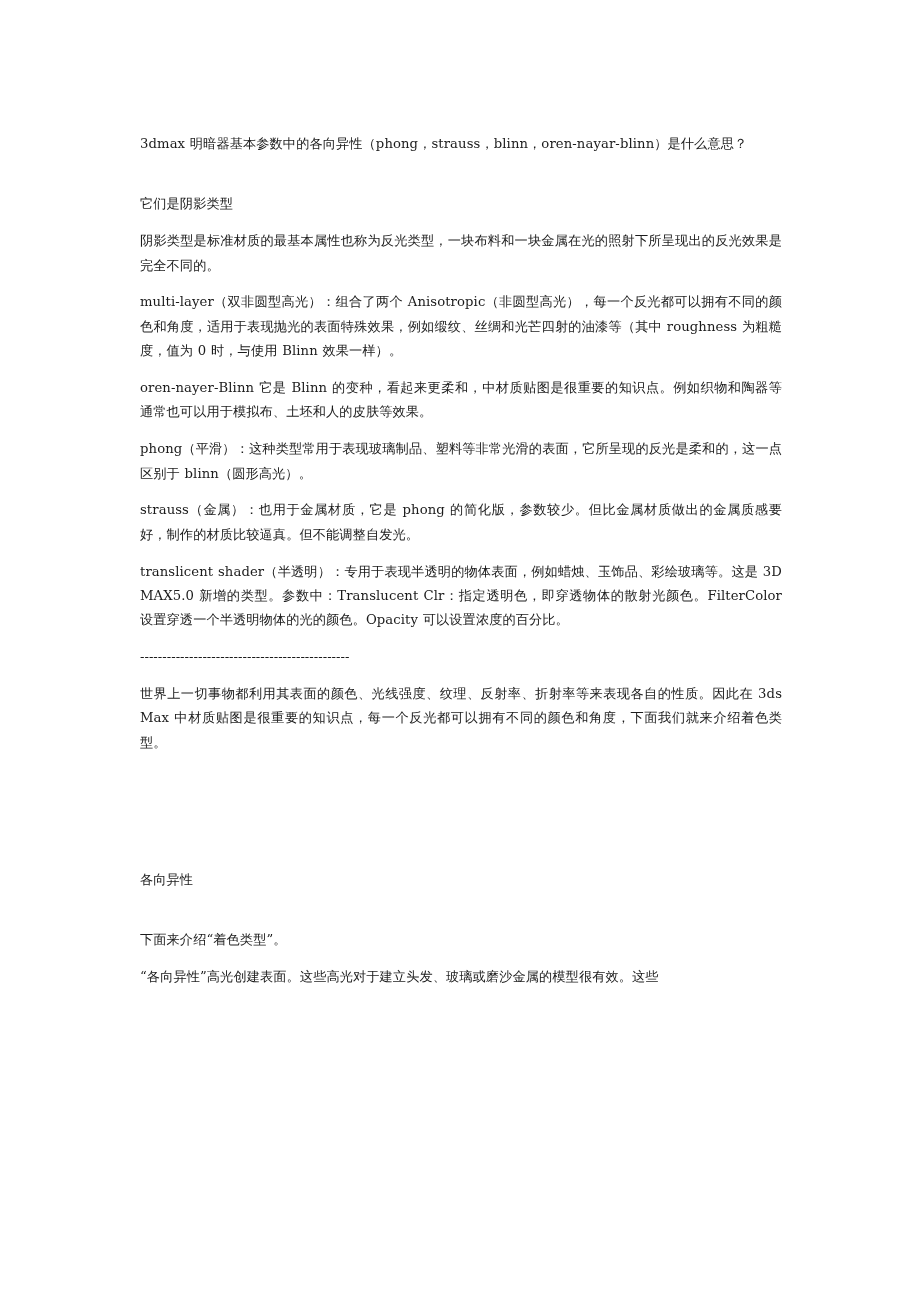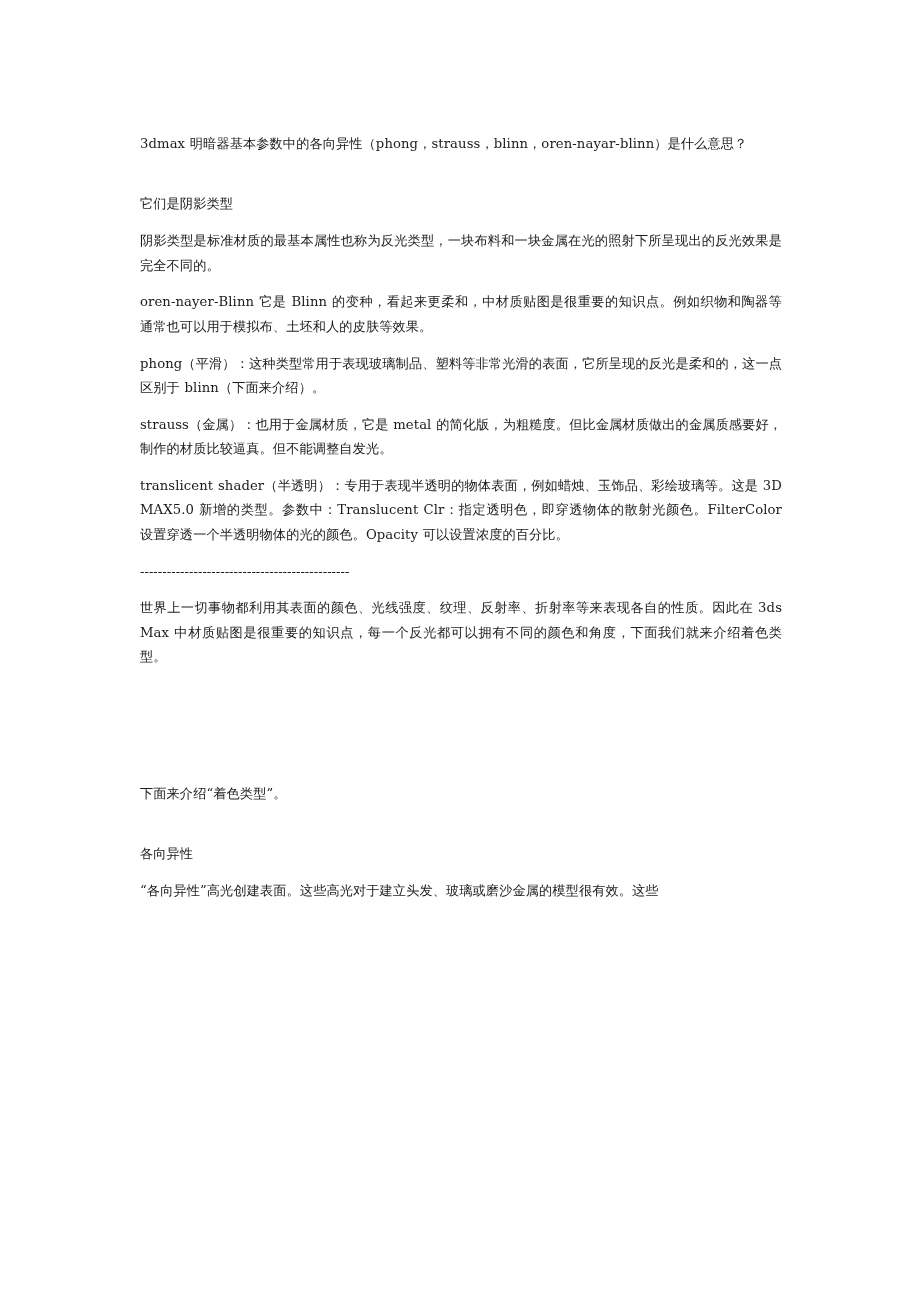--- a/index.html
+++ b/index.html
@@ -63,37 +63,38 @@
 
 <div class="page">
   <div class="doc-body">
 
     <p class="para">3dmax 明暗器基本参数中的各向异性（phong，strauss，blinn，oren-nayar-blinn）是什么意思？</p>
 
     <p class="para short">它们是阴影类型</p>
 
     <p class="para">阴影类型是标准材质的最基本属性也称为反光类型，一块布料和一块金属在光的照射下所呈现出的反光效果是完全不同的。</p>
 
+    <p class="para">multi-layer（双非圆型高光）：组合了两个 Anisotropic（非圆型高光），每一个反光都可以拥有不同的颜色和角度，适用于表现抛光的表面特殊效果，例如缎纹、丝绸和光芒四射的油漆等（其中 roughness 为粗糙度，值为 0 时，与使用 Blinn 效果一样）。</p>
 
     <p class="para">oren-nayer-Blinn 它是 Blinn 的变种，看起来更柔和，中材质贴图是很重要的知识点。例如织物和陶器等通常也可以用于模拟布、土坯和人的皮肤等效果。</p>
 
-    <p class="para">phong（平滑）：这种类型常用于表现玻璃制品、塑料等非常光滑的表面，它所呈现的反光是柔和的，这一点区别于 blinn（下面来介绍）。</p>
+    <p class="para">phong（平滑）：这种类型常用于表现玻璃制品、塑料等非常光滑的表面，它所呈现的反光是柔和的，这一点区别于 blinn（圆形高光）。</p>
 
-    <p class="para">strauss（金属）：也用于金属材质，它是 metal 的简化版，为粗糙度。但比金属材质做出的金属质感要好，制作的材质比较逼真。但不能调整自发光。</p>
+    <p class="para">strauss（金属）：也用于金属材质，它是 phong 的简化版，参数较少。但比金属材质做出的金属质感要好，制作的材质比较逼真。但不能调整自发光。</p>
 
     <p class="para">translicent shader（半透明）：专用于表现半透明的物体表面，例如蜡烛、玉饰品、彩绘玻璃等。这是 3D MAX5.0 新增的类型。参数中：Translucent Clr：指定透明色，即穿透物体的散射光颜色。FilterColor 设置穿透一个半透明物体的光的颜色。Opacity 可以设置浓度的百分比。</p>
 
     <div class="divider-rule">-----------------------------------------------</div>
 
     <p class="para">世界上一切事物都利用其表面的颜色、光线强度、纹理、反射率、折射率等来表现各自的性质。因此在 3ds Max 中材质贴图是很重要的知识点，每一个反光都可以拥有不同的颜色和角度，下面我们就来介绍着色类型。</p>
 
 
 
     <div class="figure-gap"></div>
 
+    <p class="para short">各向异性</p>
+
     <p class="para short">下面来介绍“着色类型”。</p>
-
-    <p class="para short">各向异性</p>
 
     <p class="para clipped-line">“各向异性”高光创建表面。这些高光对于建立头发、玻璃或磨沙金属的模型很有效。这些</p>
 
   </div>
 </div>
 
 </body></html>

